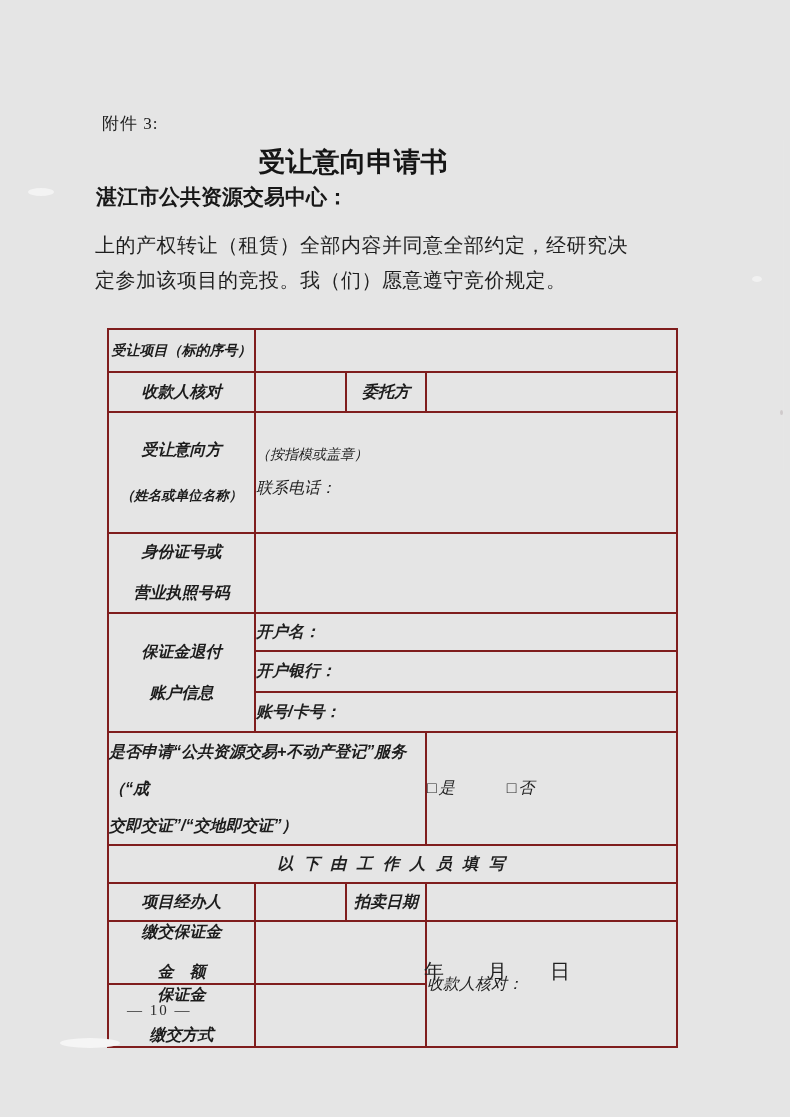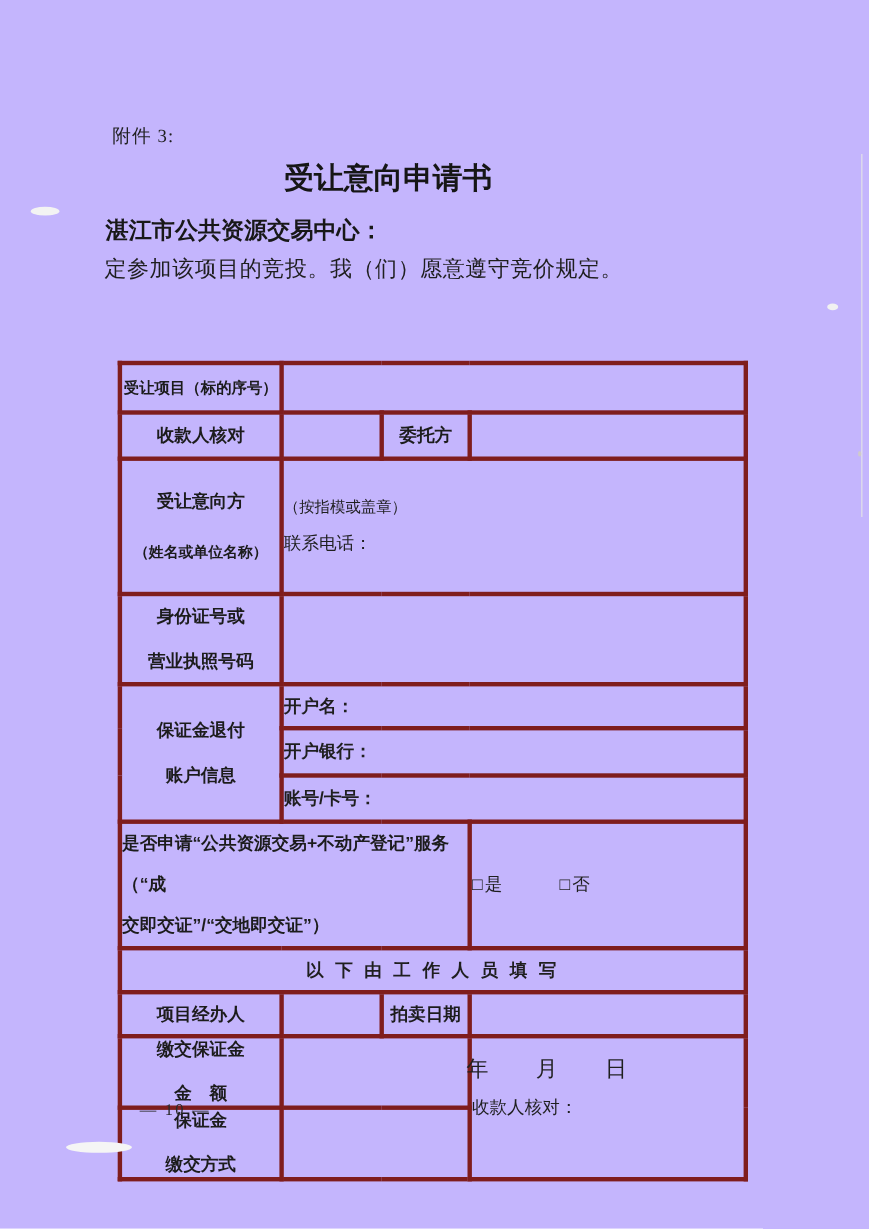--- a/index.html
+++ b/index.html
@@ -1,39 +1,39 @@
 <!DOCTYPE html>
 <html><head>
 <meta charset="utf-8">
 <style>
   html,body{margin:0;padding:0;background:#ffffff;}
   .page{
-    position:relative;width:790px;height:1117px;background:#c4b5fd;
+    position:relative;width:790px;height:1117px;background:#e5e5e5;
     font-family:"Liberation Serif", serif;color:#1f1f1f;overflow:hidden;
   }
   .attachment{position:absolute;left:102px;top:112px;font-size:17px;letter-spacing:1px;}
   .title{
     position:absolute;left:98px;top:144px;width:510px;margin:0;text-align:center;
     font-family:"Liberation Sans", sans-serif;font-weight:bold;font-size:27px;color:#161616;
   }
   .salutation{
     position:absolute;left:96px;top:183px;
-    font-family:"Liberation Sans", sans-serif;font-weight:bold;font-size:21px;color:#181818;margin-top:12px;
+    font-family:"Liberation Sans", sans-serif;font-weight:bold;font-size:21px;color:#181818;
   }
   .para{position:absolute;left:95px;top:228px;width:514px;}
   .para .pline{height:35px;line-height:35px;font-size:20px;letter-spacing:0.5px;white-space:nowrap;}
   .para .indent{padding-left:38px;}
 
   table.form{
     position:absolute;left:107px;top:328px;border-collapse:collapse;table-layout:fixed;
     width:569px;
   }
   table.form td{
-    border:4px solid #7f1d1d;padding:0;vertical-align:middle;
-    font-size:16px;overflow:hidden;
+    border:2px solid #7f1d1d;padding:0;vertical-align:middle;
+    font-size:16px;overflow:hidden;font-style:italic;
   }
   table.form{border:2px solid #333;}
   td.lbl{
     text-align:center;font-family:"Liberation Sans", sans-serif;font-weight:bold;color:#1c1c1c;
   }
   td.lbl.sm{font-size:14px;}
   td.lbl .l2gap{margin-top:20px;}
   td.lbl .tightgap{margin-top:19px;}
   td.lbl .sub{font-weight:bold;font-size:13.5px;margin-top:26px;}
   tr.r1 td{height:41px;}
@@ -81,20 +81,21 @@
 
 <div class="page">
 
   <div class="attachment">附件 3:</div>
 
   <h1 class="title">受让意向申请书</h1>
 
   <div class="salutation">湛江市公共资源交易中心：</div>
 
   <div class="para">
+    <div class="pline">上的产权转让（租赁）全部内容并同意全部约定，经研究决</div>
     <div class="pline">定参加该项目的竞投。我（们）愿意遵守竞价规定。</div>
   </div>
 
   <table class="form">
     <colgroup>
       <col style="width:147px">
         <col style="width:91px">
         <col style="width:80px">
         <col style="width:251px">
     </colgroup>

